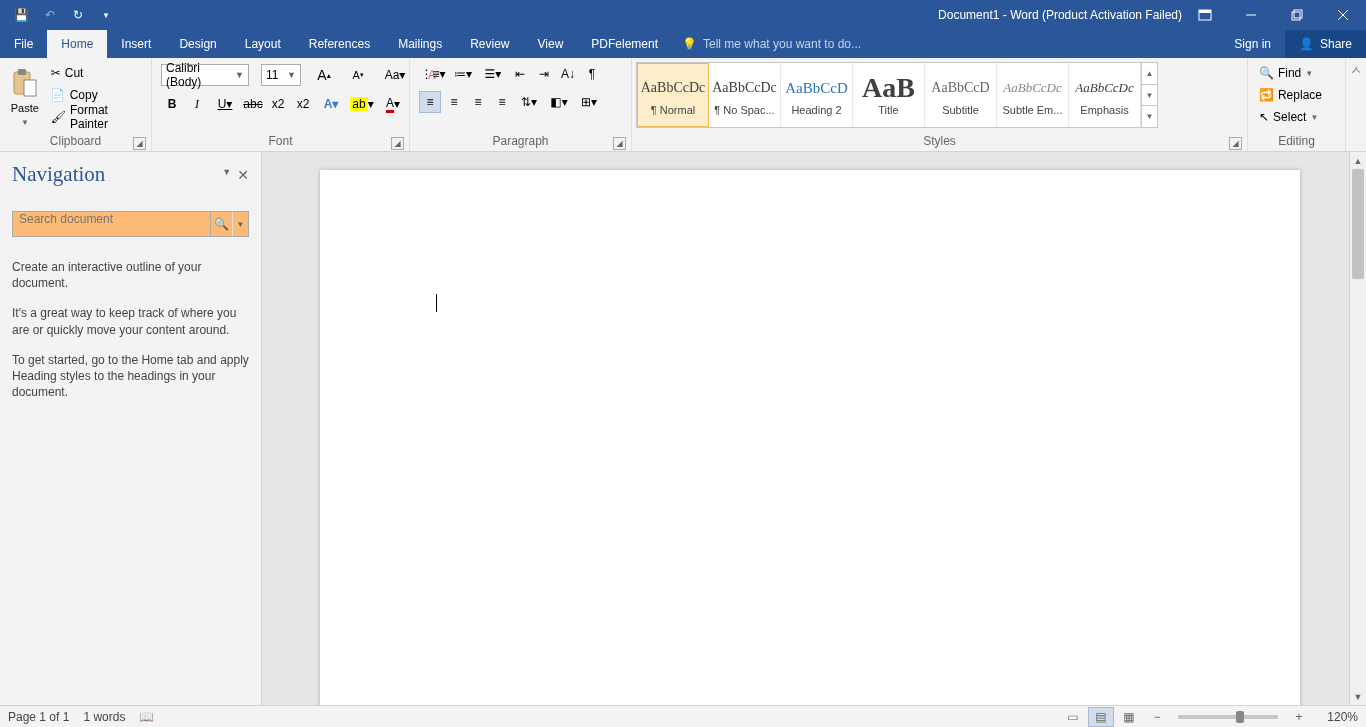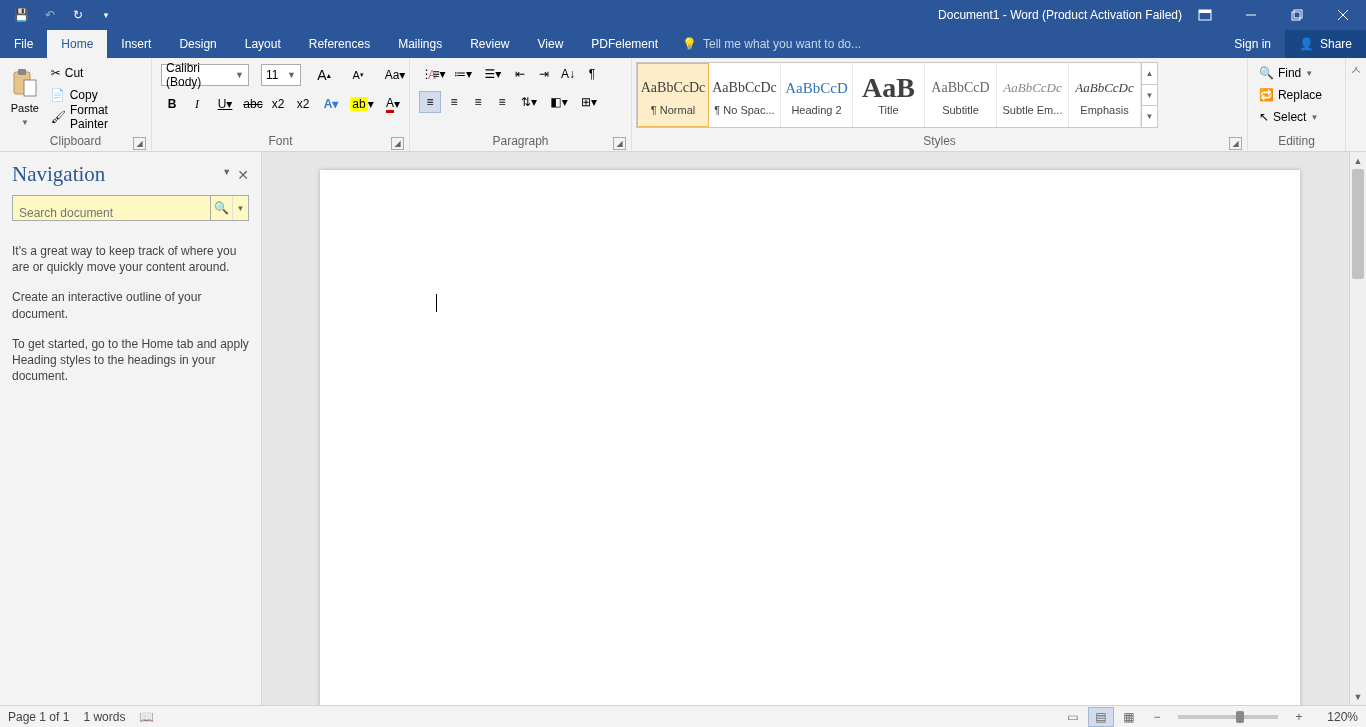--- a/index.html
+++ b/index.html
@@ -37,21 +37,21 @@
 .style-name{font-size:11px;color:#444}
 .gal-scroll{width:16px;display:flex;flex-direction:column;border-left:1px solid #c8c8c8}
 .gal-sbtn{flex:1;display:flex;align-items:center;justify-content:center;font-size:8px;color:#666;cursor:pointer;border-bottom:1px solid #c8c8c8}
 .gal-sbtn:last-child{border:0}
 .collapse{width:20px;display:flex;align-items:flex-start;justify-content:center;padding-top:4px;cursor:pointer;color:#666}
 .workspace{position:absolute;top:152px;left:0;right:0;bottom:22px;display:flex;background:#e6e6e6}
 .navpane{width:262px;background:#f3f3f3;border-right:1px solid #d4d4d4;display:flex;flex-direction:column;padding:10px 0 0}
 .nav-hdr{display:flex;align-items:center;padding:0 12px 8px;color:#2b579a}
 .nav-title{font-size:21px;font-weight:300;font-family:"Segoe UI Light","Segoe UI"}
 .nav-hdr-r{margin-left:auto;display:flex;gap:6px;color:#666;font-size:12px}
-.searchwrap{margin:0 12px 8px;height:26px;border:1px solid #ababab;background:#fef9c3;display:flex;align-items:flex-end}
+.searchwrap{margin:16px 12px 8px;height:26px;border:1px solid #ababab;background:#fdba74;display:flex;align-items:flex-start}
 .searchwrap input{flex:1;border:0;outline:0;padding:0 6px;font-size:12px;background:transparent}
 .search-r{width:22px;height:100%;border-left:1px solid #ababab;display:flex;align-items:center;justify-content:center;color:#2b579a;font-size:13px;cursor:pointer}
 .search-dd{width:16px;height:100%;display:flex;align-items:center;justify-content:center;color:#666;font-size:8px;cursor:pointer;border-left:1px solid #e0e0e0}
 .nav-tabs{display:flex;gap:22px;padding:0 12px 2px}
 .nav-tab{font-size:12px;color:#666;cursor:pointer;padding:4px 0 6px;border-bottom:2px solid transparent}
 .nav-tab.active{color:#2b579a;border-bottom:2px solid #2b579a;font-weight:600}
 .nav-body{padding:14px 12px;color:#444;font-size:12px;line-height:1.35}
 .nav-body p{margin-bottom:14px}
 .docarea{flex:1;position:relative;overflow:hidden;background:#e6e6e6}
 .page{position:absolute;left:58px;top:18px;width:980px;height:1260px;background:#fff;box-shadow:0 0 4px rgba(0,0,0,.25)}
@@ -313,22 +313,22 @@
       </div>
     </div>
     <div class="searchwrap">
       <input placeholder="Search document" style="">
       <div class="search-r">
           <span>🔍</span>
         </div>
       <div class="search-dd">▼</div>
     </div>
     <div class="nav-body">
+      <p>Create an interactive outline of your document.</p>
       <p>It's a great way to keep track of where you are or quickly move your content around.</p>
-      <p>Create an interactive outline of your document.</p>
       <p>To get started, go to the Home tab and apply Heading styles to the headings in your document.</p>
     </div>
   </div>
   <div class="docarea">
     <div class="page">
       <div class="cursor"></div>
     </div>
     <div class="vscroll">
       <div class="vs-btn">▲</div>
       <div class="vs-thumb"></div>

